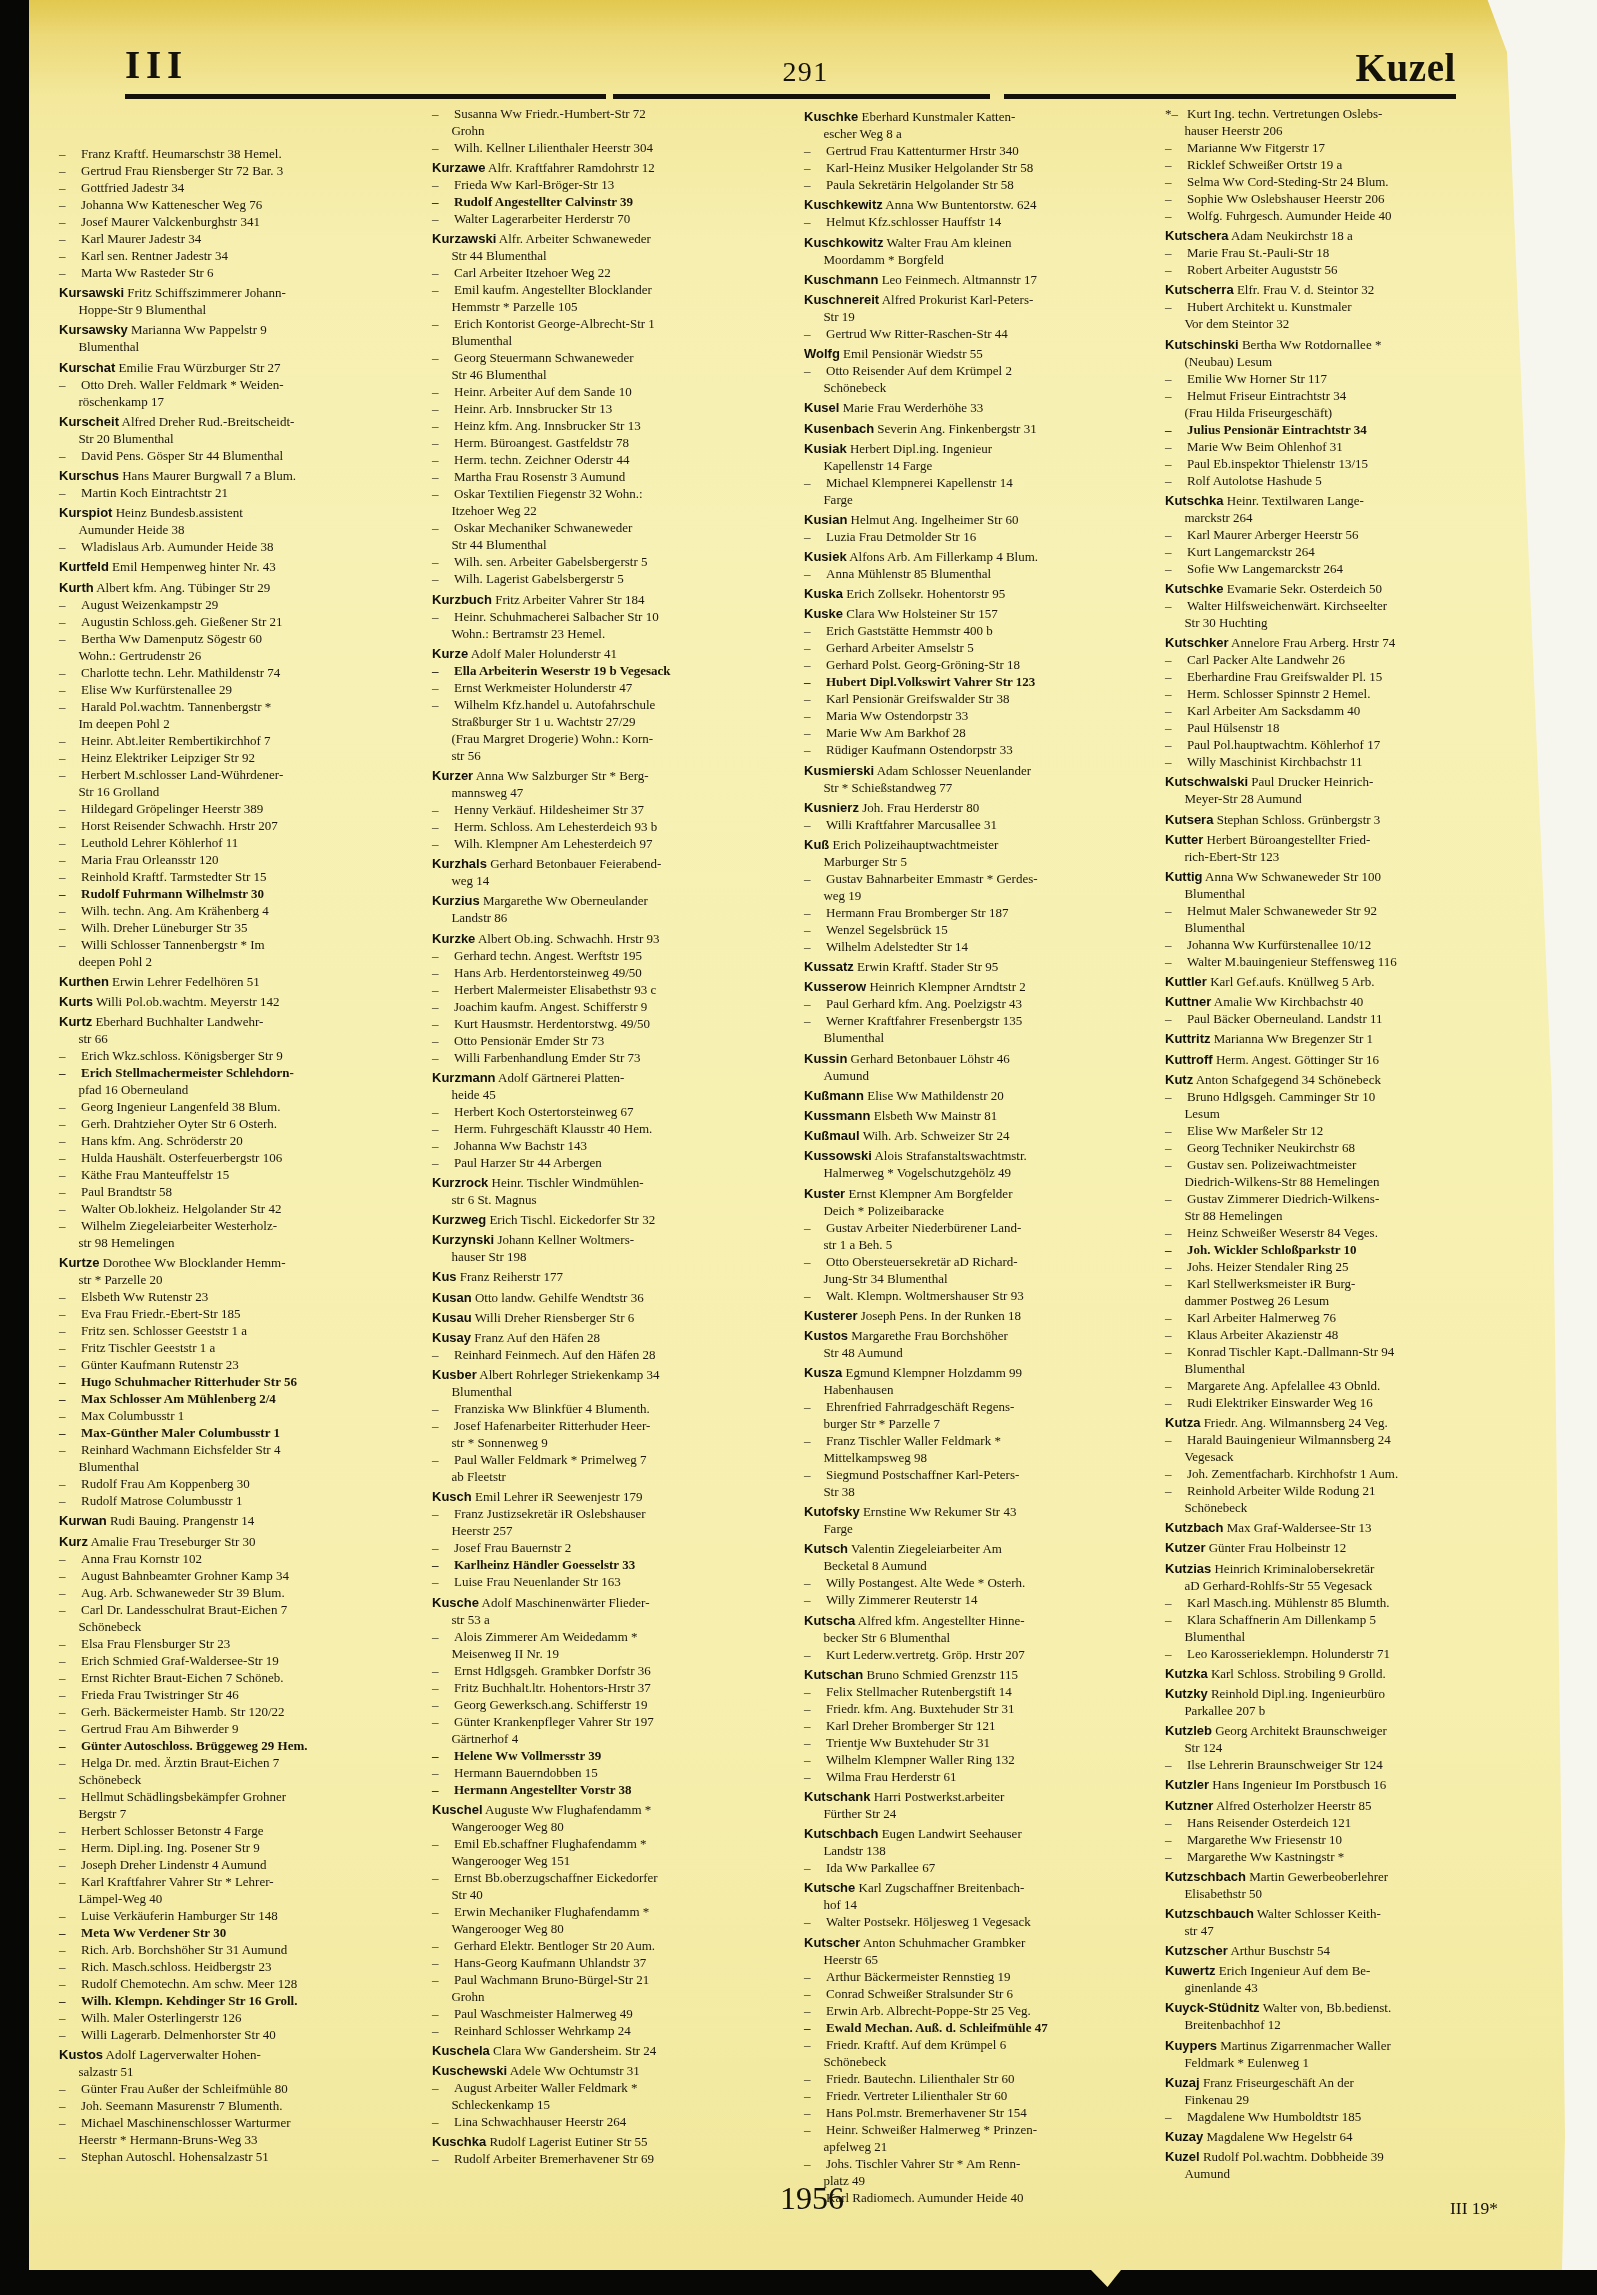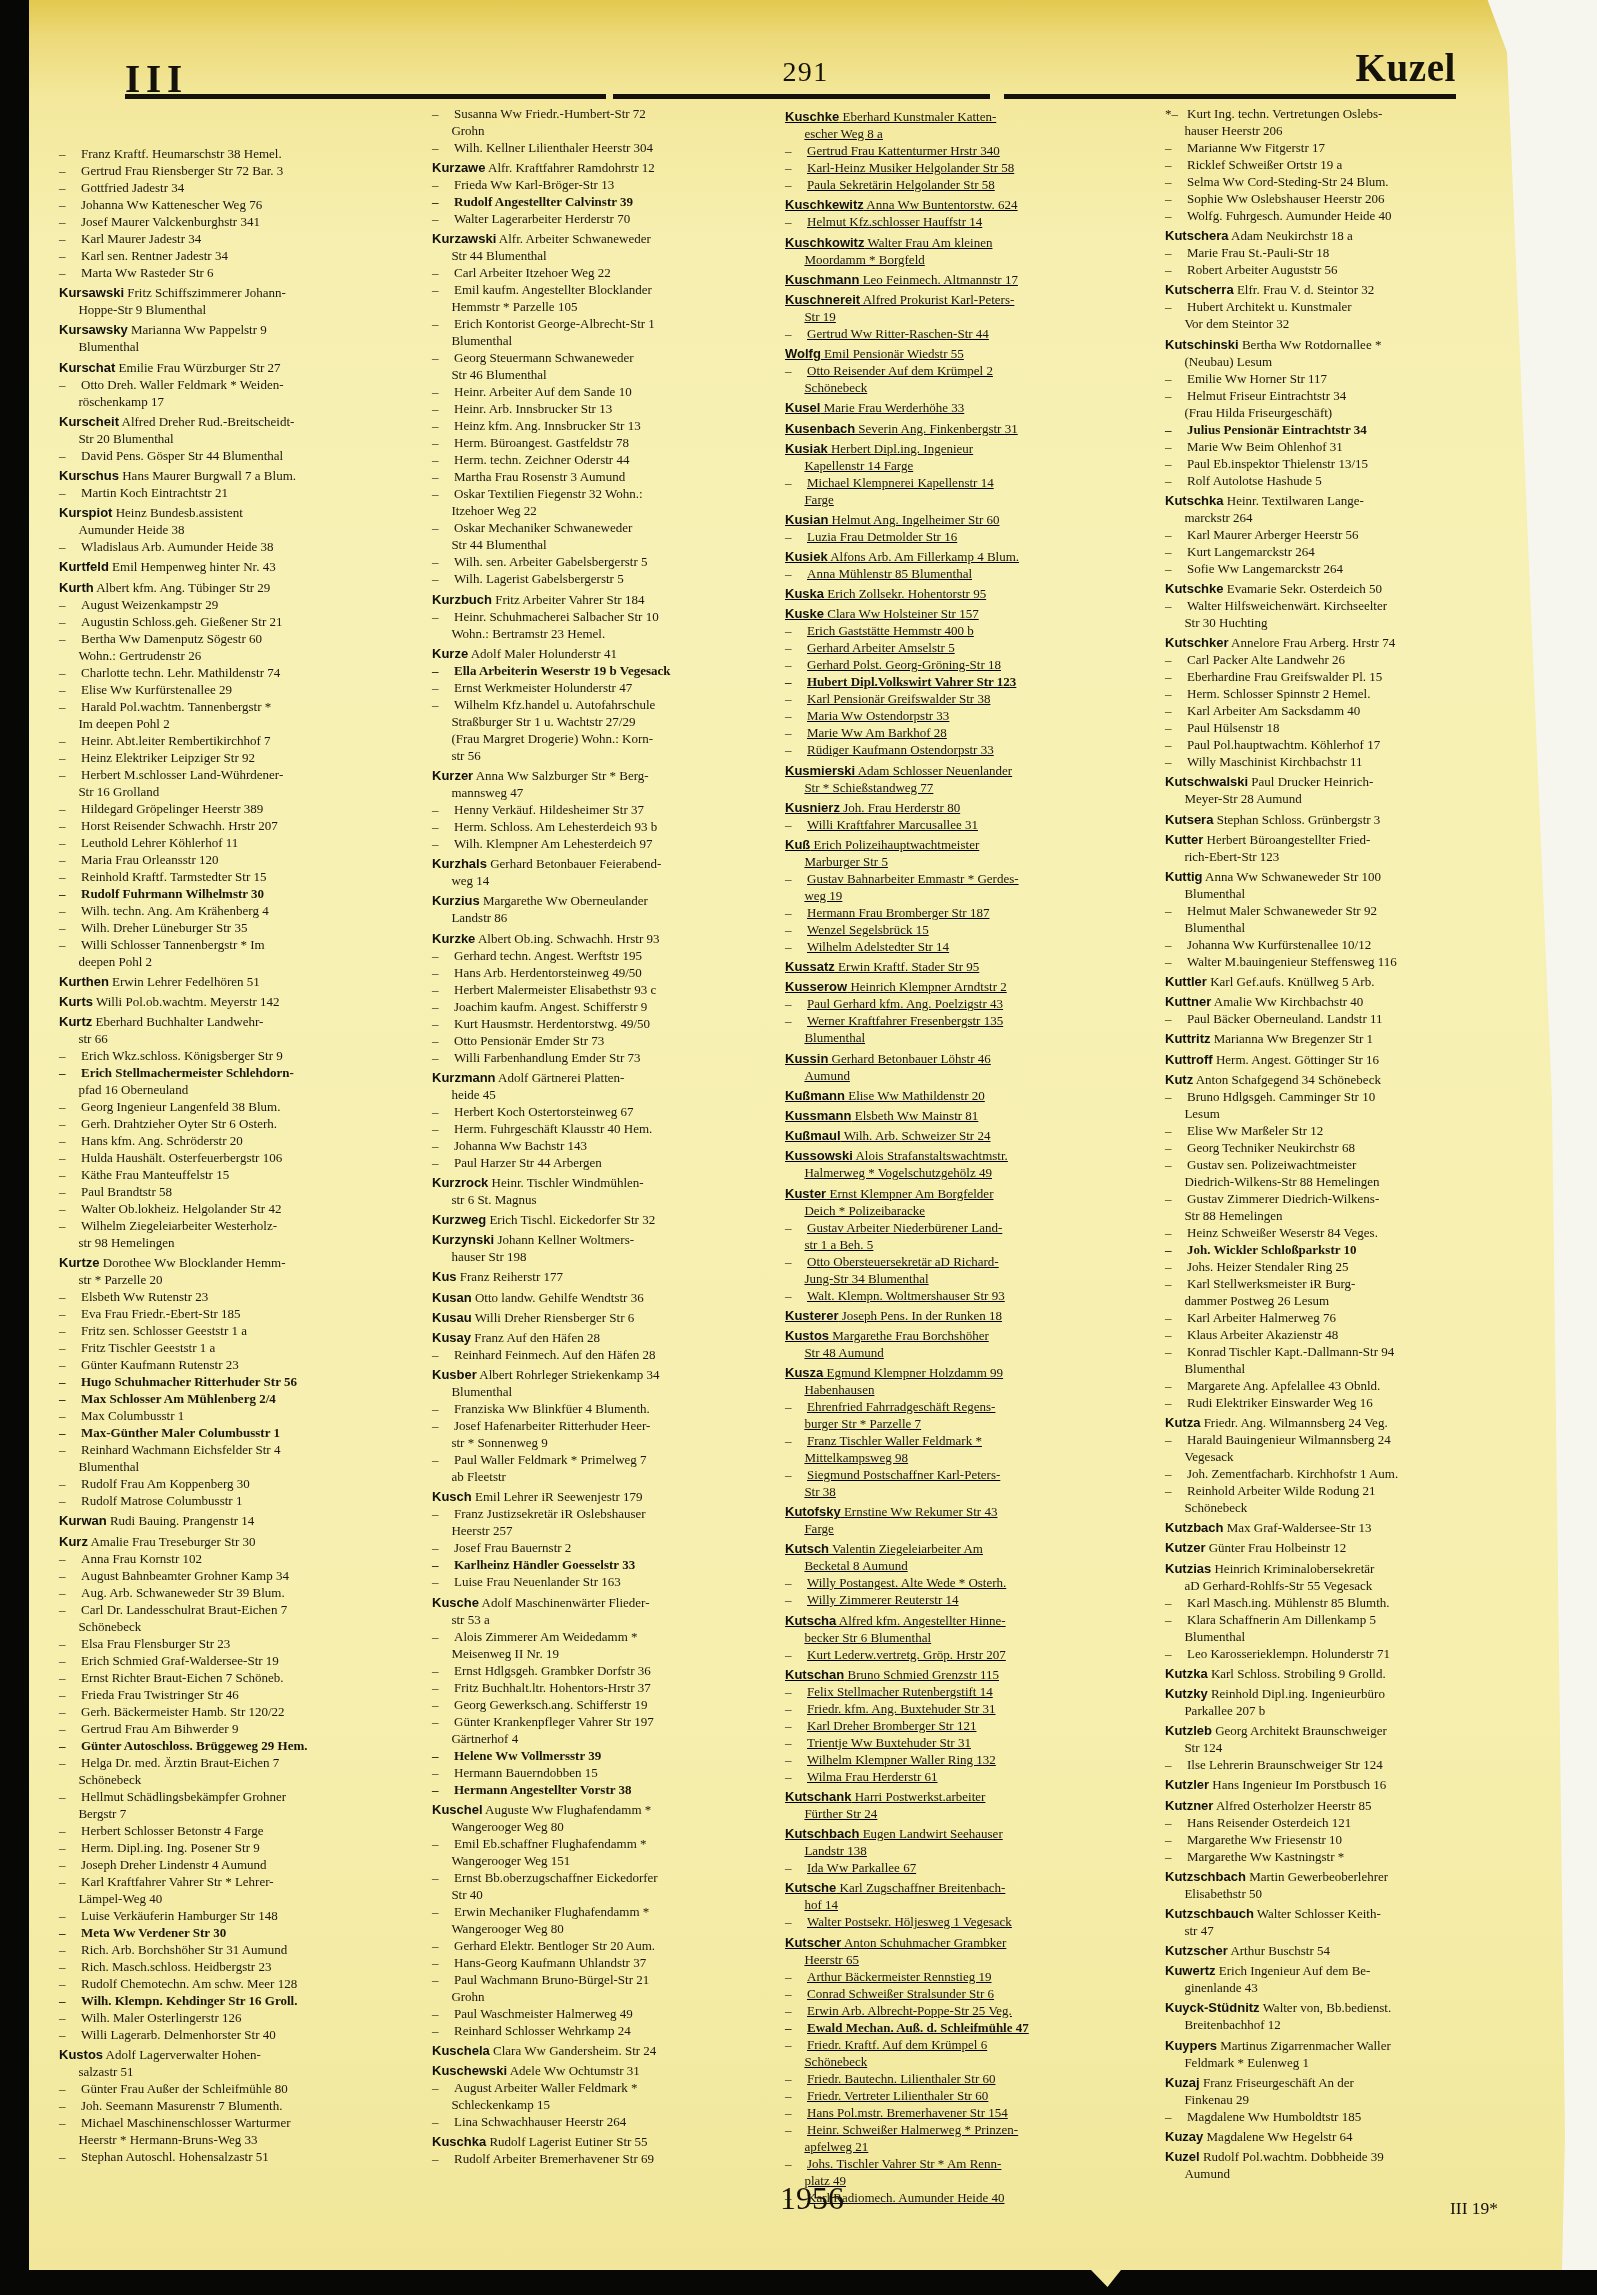--- a/index.html
+++ b/index.html
@@ -20,32 +20,32 @@
     background:#f7f6ee;
     clip-path:polygon(11.6px 0px,122px 0px,122px 2270px,86px 2270px,89px 2136px,76px 1100px,31px 52px);
   }
   #left-band{position:absolute;left:0;top:0;width:29px;height:2295px;background:#070706;}
   #bottom-band{position:absolute;left:0;top:2270px;width:1597px;height:26px;background:#070706;}
   #bottom-notch{
     position:absolute;left:1091px;top:2270px;width:30px;height:17px;background:#f2e79a;
     clip-path:polygon(0 0,100% 0,55% 100%);
   }
   .hdr{position:absolute;color:#15120a;}
-  #hdr-left{left:96px;top:56px;font-size:39px;font-weight:700;letter-spacing:5.8px;}
+  #hdr-left{left:96px;top:42px;font-size:39px;font-weight:700;letter-spacing:5.8px;}
   #hdr-center{left:673px;top:56px;width:207px;text-align:center;font-size:28px;letter-spacing:1.3px;}
   #hdr-right{right:141px;top:45px;font-size:39px;font-weight:700;letter-spacing:0.6px;}
   .rule{position:absolute;top:94px;height:5.2px;background:#15120a;}
   #rule-1{left:96px;width:481px;}
   #rule-2{left:584px;width:377px;}
   #rule-3{left:975px;width:452px;}
   #cols{position:absolute;left:0;top:105px;width:1568px;}
   .col{position:absolute;top:0;}
   #col-0{left:30px;width:372px;margin-top:40px;}
   #col-1{left:403px;width:372px;}
-  #col-2{left:756px;width:372px;text-decoration:underline;}
+  #col-2{left:775px;width:372px;}
   #col-3{left:1136px;width:395px;}
   .ln{
     font-size:13px;line-height:17px;color:#1b170c;white-space:nowrap;
   }
   .ln.c{padding-left:19.4px;}
   .ln.e{margin-top:3.2px;}
   .ln.f{font-weight:700;}
   .lemma{font-family:"Liberation Sans", sans-serif;font-weight:700;font-size:13px;color:#12100a;}
   .dash{display:inline-block;width:22px;}
   #ftr-year{position:absolute;left:728px;top:2180px;width:110px;text-align:center;font-size:32px;color:#15120a;}

